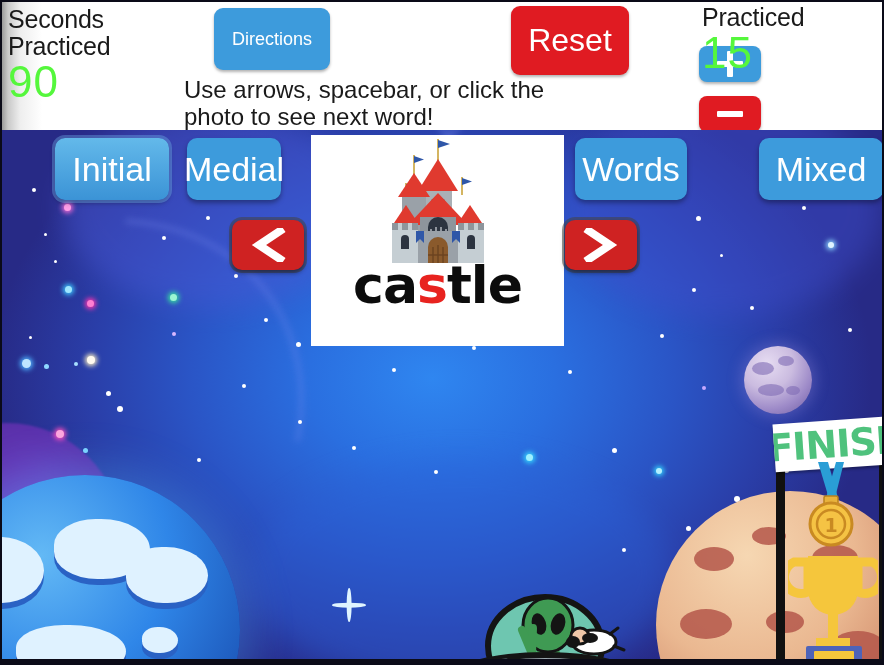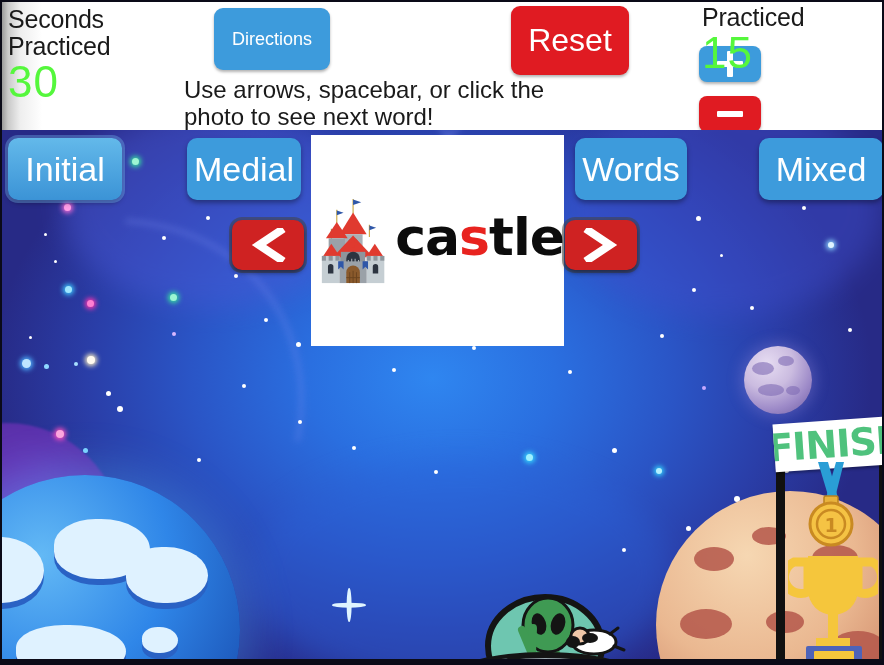--- a/index.html
+++ b/index.html
@@ -209,36 +209,37 @@
     display: flex; align-items: center; justify-content: center;
     cursor: pointer;
     box-shadow: 0 3px 5px rgba(0,0,0,0.35);
     z-index: 30;
     padding: 0 10px;
     white-space: nowrap;
   }
   .tab.active {
     background: linear-gradient(180deg,#63b9ea 0%,#3b93d6 100%);
     box-shadow: 0 0 0 3px rgba(120,190,240,0.35), 0 3px 5px rgba(0,0,0,0.35);
+    margin-left: 47px;
   }
   #tab-initial { left: 6px;   top: 136px; width: 114px; }
-  #tab-medial  { left: 185px; top: 136px; width: 114px; }
+  #tab-medial  { left: 185px; top: 136px; width: 94px; }
   #tab-final   { left: 573px; top: 136px; width: 112px; }
   #tab-mixed   { left: 757px; top: 136px; width: 124px; }
 
   
   #word-card {
     position: absolute;
     left: 309px; top: 133px;
     width: 253px; height: 211px;
     background: #ffffff;
     z-index: 28;
     cursor: pointer;
     display: flex;
-    flex-direction: row;
+    flex-direction: column;
     align-items: center;
     justify-content: flex-start;
     padding-top: 0;
   }
   #word-image { width: 124px; height: 132px; display: block; }
   #word-text {
     font-size: 52px;
     font-weight: 700;
     letter-spacing: -1px;
     line-height: 1;
@@ -571,21 +572,21 @@
     <svg width="40" height="34" viewBox="0 0 40 34">
       <path d="M8 3 L29 17 L8 31" fill="none" stroke="#ffffff" stroke-width="8" stroke-linecap="square" stroke-linejoin="miter"></path>
     </svg>
   </button>
 
   <div class="header">
 
     <div class="hdr-stat" id="seconds-block">
       <div class="lbl">Seconds</div>
       <div class="lbl">Practiced</div>
-      <div class="num">30</div>
+      <div class="num">90</div>
     </div>
 
     <button class="btn" id="directions-button">
       <span>Directions</span>
     </button>
 
     <button class="btn" id="reset-button">
       <span>Reset</span>
     </button>
 

